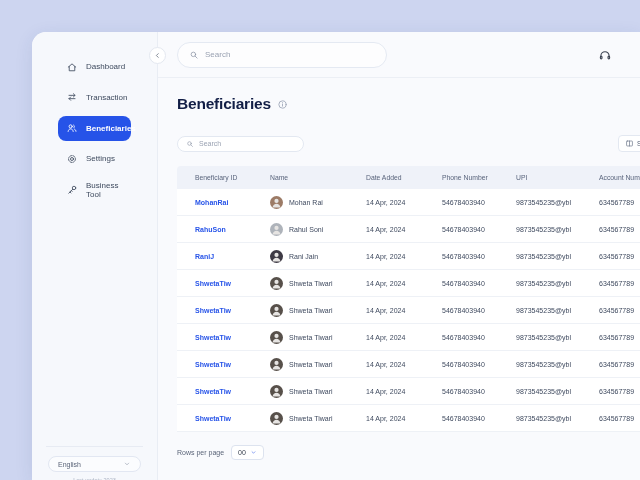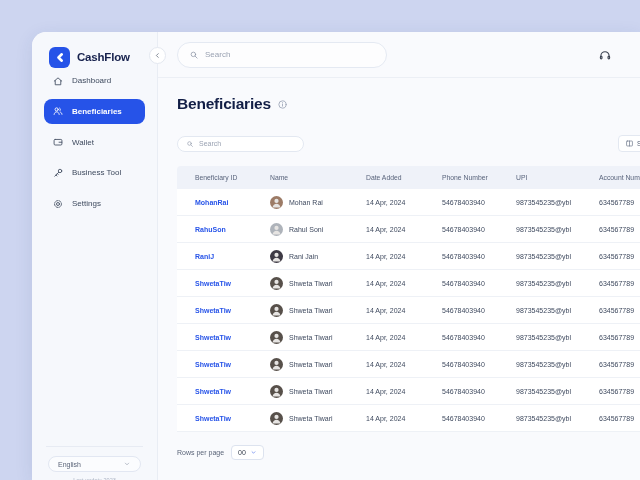--- a/index.html
+++ b/index.html
@@ -12,21 +12,21 @@
 
   
   .sidebar { width:126px; flex:none; background:#F6F8FC; border-right:1px solid #E9EDF4;
              position:relative; border-radius:14px 0 0 0; }
   .logo-row { display:flex; align-items:center; gap:7px; padding:14px 0 0 17px; height:36px; }
   .logo-box { width:21px; height:21px; border-radius:6px; background:#2653E8; display:flex;
               align-items:center; justify-content:center; flex:none; }
   .logo-box svg { width:15px; height:15px; }
   .logo-text { font-size:11.5px; font-weight:bold; color:#16214D; letter-spacing:-.2px; }
 
-  nav { padding:0 12px; }
+  nav { margin-top:22px; padding:0 26px; }
   .nav-item { display:flex; align-items:center; gap:8px; height:25px; margin-bottom:5.8px;
               padding-left:8px; border-radius:8px; cursor:pointer; color:#3E4A5E; }
   .nav-item .nicon { width:12px; height:12px; color:#4A5568; display:flex; flex:none; }
   .nav-item .nicon svg { width:12px; height:12px; }
   .nav-item .nlabel { font-size:8px; }
   .nav-item.active { background:#2653E8; color:#fff; }
   .nav-item.active .nicon { color:#fff; }
   .nav-item.active .nlabel { font-weight:bold; }
 
   .side-divider { position:absolute; left:14px; right:14px; bottom:33px; border-top:1px solid #E7EBF3; }
@@ -91,76 +91,68 @@
                 color:#39414F; cursor:pointer; font-family:inherit; }
   .rpp-select .chev { color:#2653E8; display:flex; }
   .rpp-select .chev svg { width:7px; height:7px; }
 </style>
 </head>
 <body>
 
 <div class="window">
 
   <aside class="sidebar">
-    <div class="logo-row">
-      <span class="logo-box">
-        <svg viewBox="0 0 16 16">
-            <path d="M10.4 4.6 6.9 8l3.5 3.4" fill="none" stroke="#fff" stroke-width="2.8" stroke-linecap="round" stroke-linejoin="round"></path>
-          </svg>
-      </span>
-      <span class="logo-text">CashFlow</span>
-    </div>
 
     <nav>
         <div class="nav-item">
     <span class="nicon">
             <svg viewBox="0 0 16 16" fill="none" stroke="currentColor" stroke-width="1.2" stroke-linecap="round" stroke-linejoin="round">
               <path d="M3 8.2 8 3.8l5 4.4"></path>
               <path d="M4.3 7.4V13h7.4V7.4"></path>
             </svg>
           </span>
     <span class="nlabel">Dashboard</span>
+  </div>
+        <div class="nav-item">
+    <span class="nicon">
+            <svg viewBox="0 0 16 16" fill="none" stroke="currentColor" stroke-width="1.2" stroke-linecap="round" stroke-linejoin="round">
+              <path d="M4 5.8h8M9.8 3.6 12 5.8 9.8 8"></path>
+              <path d="M12 10.2H4M6.2 8 4 10.2l2.2 2.2"></path>
+            </svg>
+          </span>
+    <span class="nlabel">Transaction</span>
   </div>
         <div class="nav-item active">
     <span class="nicon">
             <svg viewBox="0 0 16 16" fill="none" stroke="currentColor" stroke-width="1.2" stroke-linecap="round" stroke-linejoin="round">
               <circle cx="6.2" cy="5.9" r="2.1"></circle>
               <path d="M2.8 12.6c.3-2.2 1.7-3.4 3.4-3.4s3.1 1.2 3.4 3.4"></path>
               <path d="M10.3 4.1a2.1 2.1 0 0 1 .1 3.6"></path>
               <path d="M11 9.4c1.4.4 2.1 1.5 2.3 3"></path>
             </svg>
           </span>
     <span class="nlabel">Beneficiaries</span>
   </div>
         <div class="nav-item">
     <span class="nicon">
             <svg viewBox="0 0 16 16" fill="none" stroke="currentColor" stroke-width="1.2" stroke-linecap="round" stroke-linejoin="round">
-              <rect x="2.8" y="4.6" width="10.4" height="7.4" rx="1.4"></rect>
-              <path d="M9.4 8.3h3.8"></path>
-            </svg>
-          </span>
-    <span class="nlabel">Wallet</span>
+              <circle cx="8" cy="8" r="2"></circle>
+              <circle cx="8" cy="8" r="4.6" stroke-dasharray="2.1 1.7"></circle>
+            </svg>
+          </span>
+    <span class="nlabel">Settings</span>
   </div>
         <div class="nav-item">
     <span class="nicon">
             <svg viewBox="0 0 16 16" fill="none" stroke="currentColor" stroke-width="1.2" stroke-linecap="round" stroke-linejoin="round">
               <circle cx="10.7" cy="5.3" r="2.3"></circle>
               <path d="M9 7 3.7 12.3M5.3 10.7l1.3 1.3M7.1 8.9l1.1 1.1"></path>
             </svg>
           </span>
     <span class="nlabel">Business Tool</span>
-  </div>
-        <div class="nav-item">
-    <span class="nicon">
-            <svg viewBox="0 0 16 16" fill="none" stroke="currentColor" stroke-width="1.2" stroke-linecap="round" stroke-linejoin="round">
-              <circle cx="8" cy="8" r="2"></circle>
-              <circle cx="8" cy="8" r="4.6" stroke-dasharray="2.1 1.7"></circle>
-            </svg>
-          </span>
-    <span class="nlabel">Settings</span>
   </div>
       </nav>
 
     <div class="side-divider"></div>
     <button class="lang">
       <span>English</span>
       <span class="chev">
           <svg viewBox="0 0 16 16" fill="none" stroke="currentColor" stroke-width="1.2" stroke-linecap="round" stroke-linejoin="round">
             <path d="M4.7 6.3 8 9.6l3.3-3.3"></path>
           </svg>

